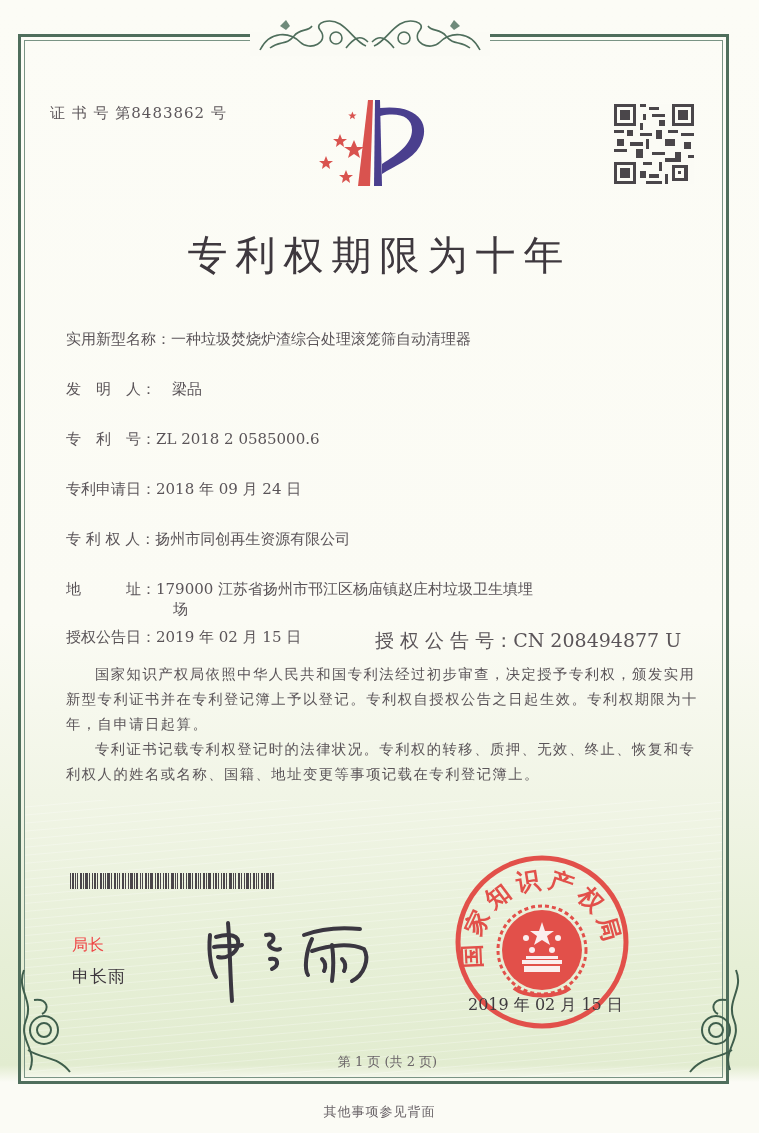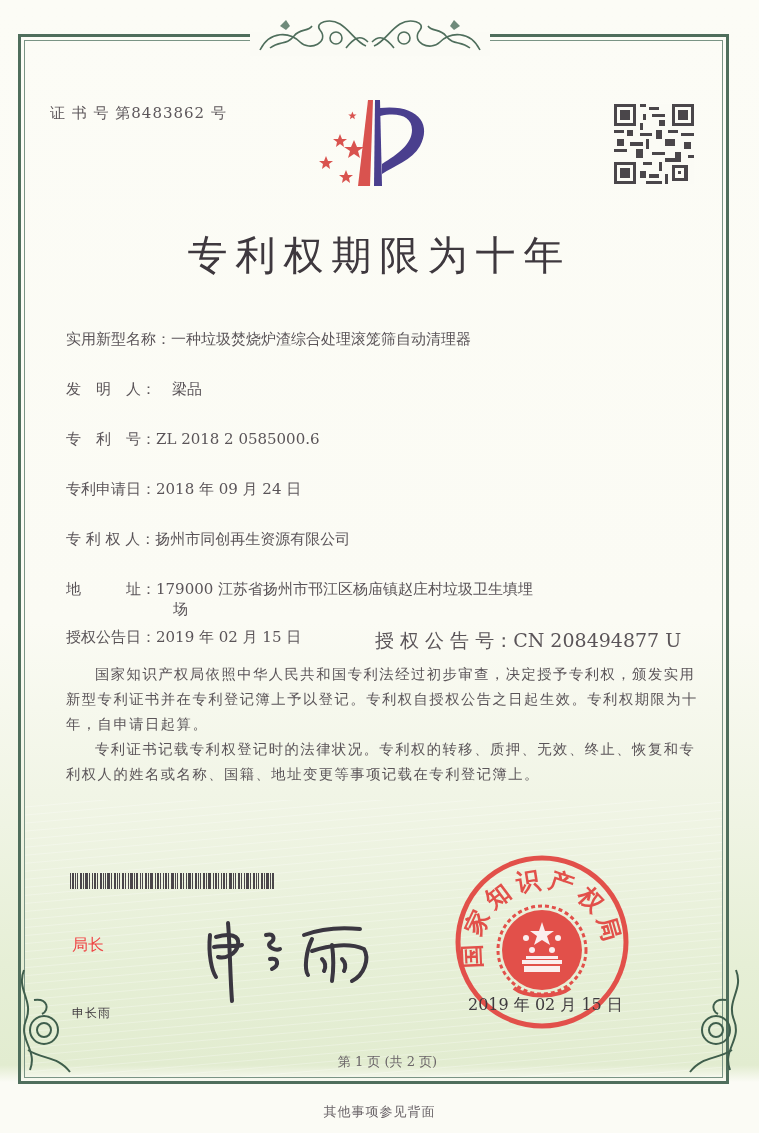--- a/index.html
+++ b/index.html
@@ -70,21 +70,21 @@
     .p1 { top: 662px; }
     .p2 { top: 737px; }
 
     .barcode {
       position: absolute; left: 70px; top: 873px; width: 204px; height: 16px;
     }
     .director-title {
       position: absolute; left: 72px; top: 935px; font-family: "DejaVu Sans", sans-serif; font-size: 16px; color: #ef4444;
     }
     .director-name {
-      position: absolute; left: 72px; top: 965px; font-family: "DejaVu Sans", sans-serif; font-size: 12px; color: #3e383e; letter-spacing: 1px; margin-top: 40px;
+      position: absolute; left: 72px; top: 965px; font-family: "DejaVu Sans", sans-serif; font-size: 17px; color: #3e383e; letter-spacing: 1px;
     }
     .signature { position: absolute; left: 200px; top: 915px; width: 180px; height: 90px; }
 
     .seal { position: absolute; left: 452px; top: 852px; width: 180px; height: 180px; }
     .seal-date {
       position: absolute; left: 468px; top: 995px; font-size: 16px; color: #3e3a3e; white-space: nowrap;
     }
     .page-no {
       position: absolute; left: 0; top: 1053px; width: 759px; text-align: center; font-size: 13px; color: #6a6468; padding-left: 16px;
     }

